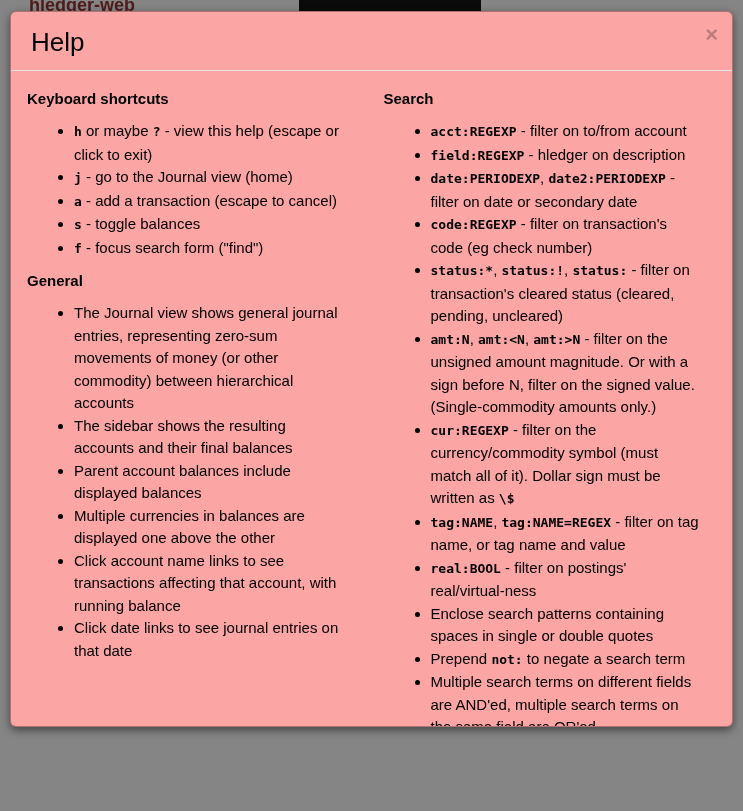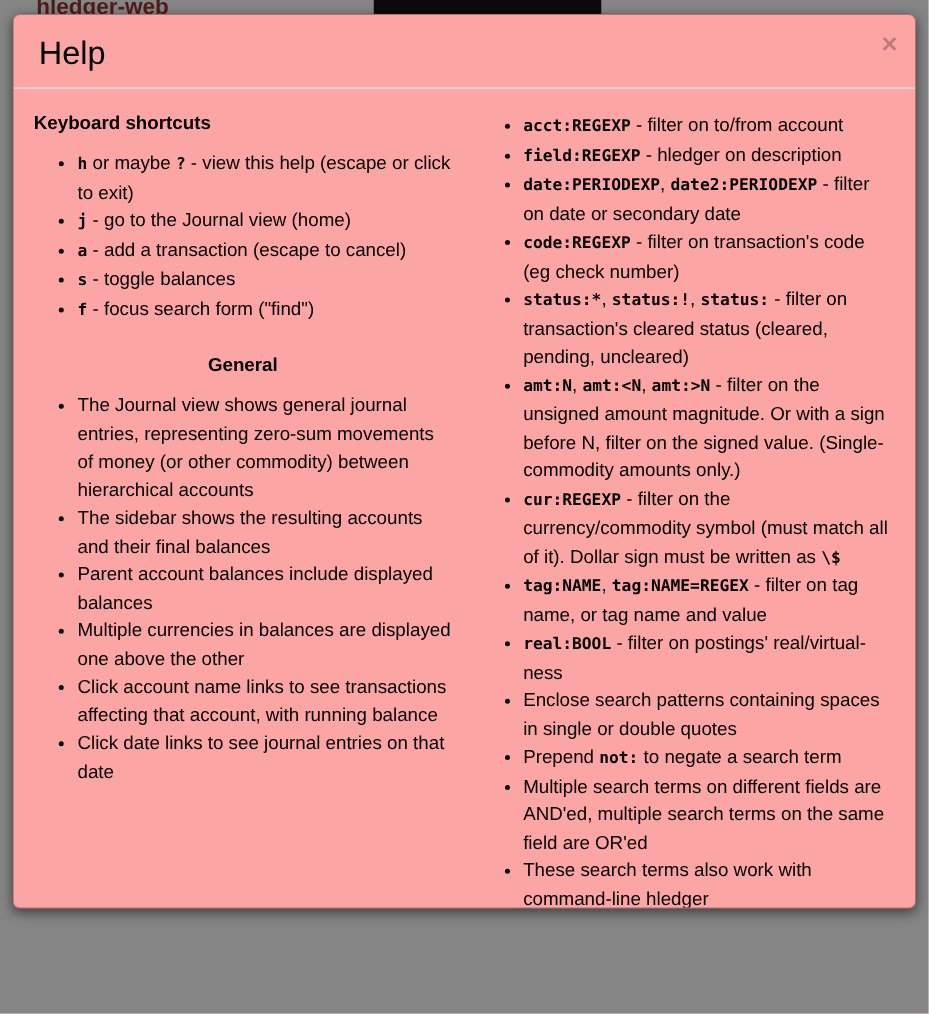--- a/index.html
+++ b/index.html
@@ -50,25 +50,25 @@
     color: #000; opacity: 0.25; cursor: pointer;
     font-family: "Liberation Sans", sans-serif;
   }
 
   .modal-body { flex: 1; display: flex; padding: 19px 20px 10px 16px; }
   .col { width: 50%; }
   .col-left  { padding-right: 8px; }
   .col-right { padding-left: 14px; }
 
   .section-heading { font-size: 15px; font-weight: bold; margin: 0 0 13px 0; }
-  .section-heading.not-first { margin-top: 24px; text-align: center; }
+  .section-heading.not-first { margin-top: 12px; }
 
   ul.help-list {
     list-style: disc;
-    margin: 0;
+    margin: 12px;
     padding-left: 35px;
     font-size: 15px;
     line-height: 22.5px;
   }
   ul.help-list li { margin: 0; }
 
   code {
     font-family: "DejaVu Sans Mono", monospace;
     font-weight: bold;
     font-size: 13px;
@@ -103,20 +103,21 @@
       <ul class="help-list">
           <li><span>The Journal view shows general journal entries, representing zero-sum movements of money (or other commodity) between hierarchical accounts</span></li>
           <li><span>The sidebar shows the resulting accounts and their final balances</span></li>
           <li><span>Parent account balances include displayed balances</span></li>
           <li><span>Multiple currencies in balances are displayed one above the other</span></li>
           <li><span>Click account name links to see transactions affecting that account, with running balance</span></li>
           <li><span>Click date links to see journal entries on that date</span></li>
         </ul>
     </div>
     <div class="col col-right">
+      <h3 class="section-heading">Search</h3>
       <ul class="help-list">
           <li><code>acct:REGEXP</code><span> - filter on to/from account</span></li>
           <li><code>field:REGEXP</code><span> - hledger on description</span></li>
           <li><code>date:PERIODEXP</code><span>, </span><code>date2:PERIODEXP</code><span> - filter on date or secondary date</span></li>
           <li><code>code:REGEXP</code><span> - filter on transaction's code (eg check number)</span></li>
           <li><code>status:*</code><span>, </span><code>status:!</code><span>, </span><code>status:</code><span> - filter on transaction's cleared status (cleared, pending, uncleared)</span></li>
           <li><code>amt:N</code><span>, </span><code>amt:&lt;N</code><span>, </span><code>amt:&gt;N</code><span> - filter on the unsigned amount magnitude. Or with a sign before N, filter on the signed value. (Single-commodity amounts only.)</span></li>
           <li><code>cur:REGEXP</code><span> - filter on the currency/commodity symbol (must match all of it). Dollar sign must be written as </span><code>\$</code></li>
           <li><code>tag:NAME</code><span>, </span><code>tag:NAME=REGEX</code><span> - filter on tag name, or tag name and value</span></li>
           <li><code>real:BOOL</code><span> - filter on postings' real/virtual-ness</span></li>

